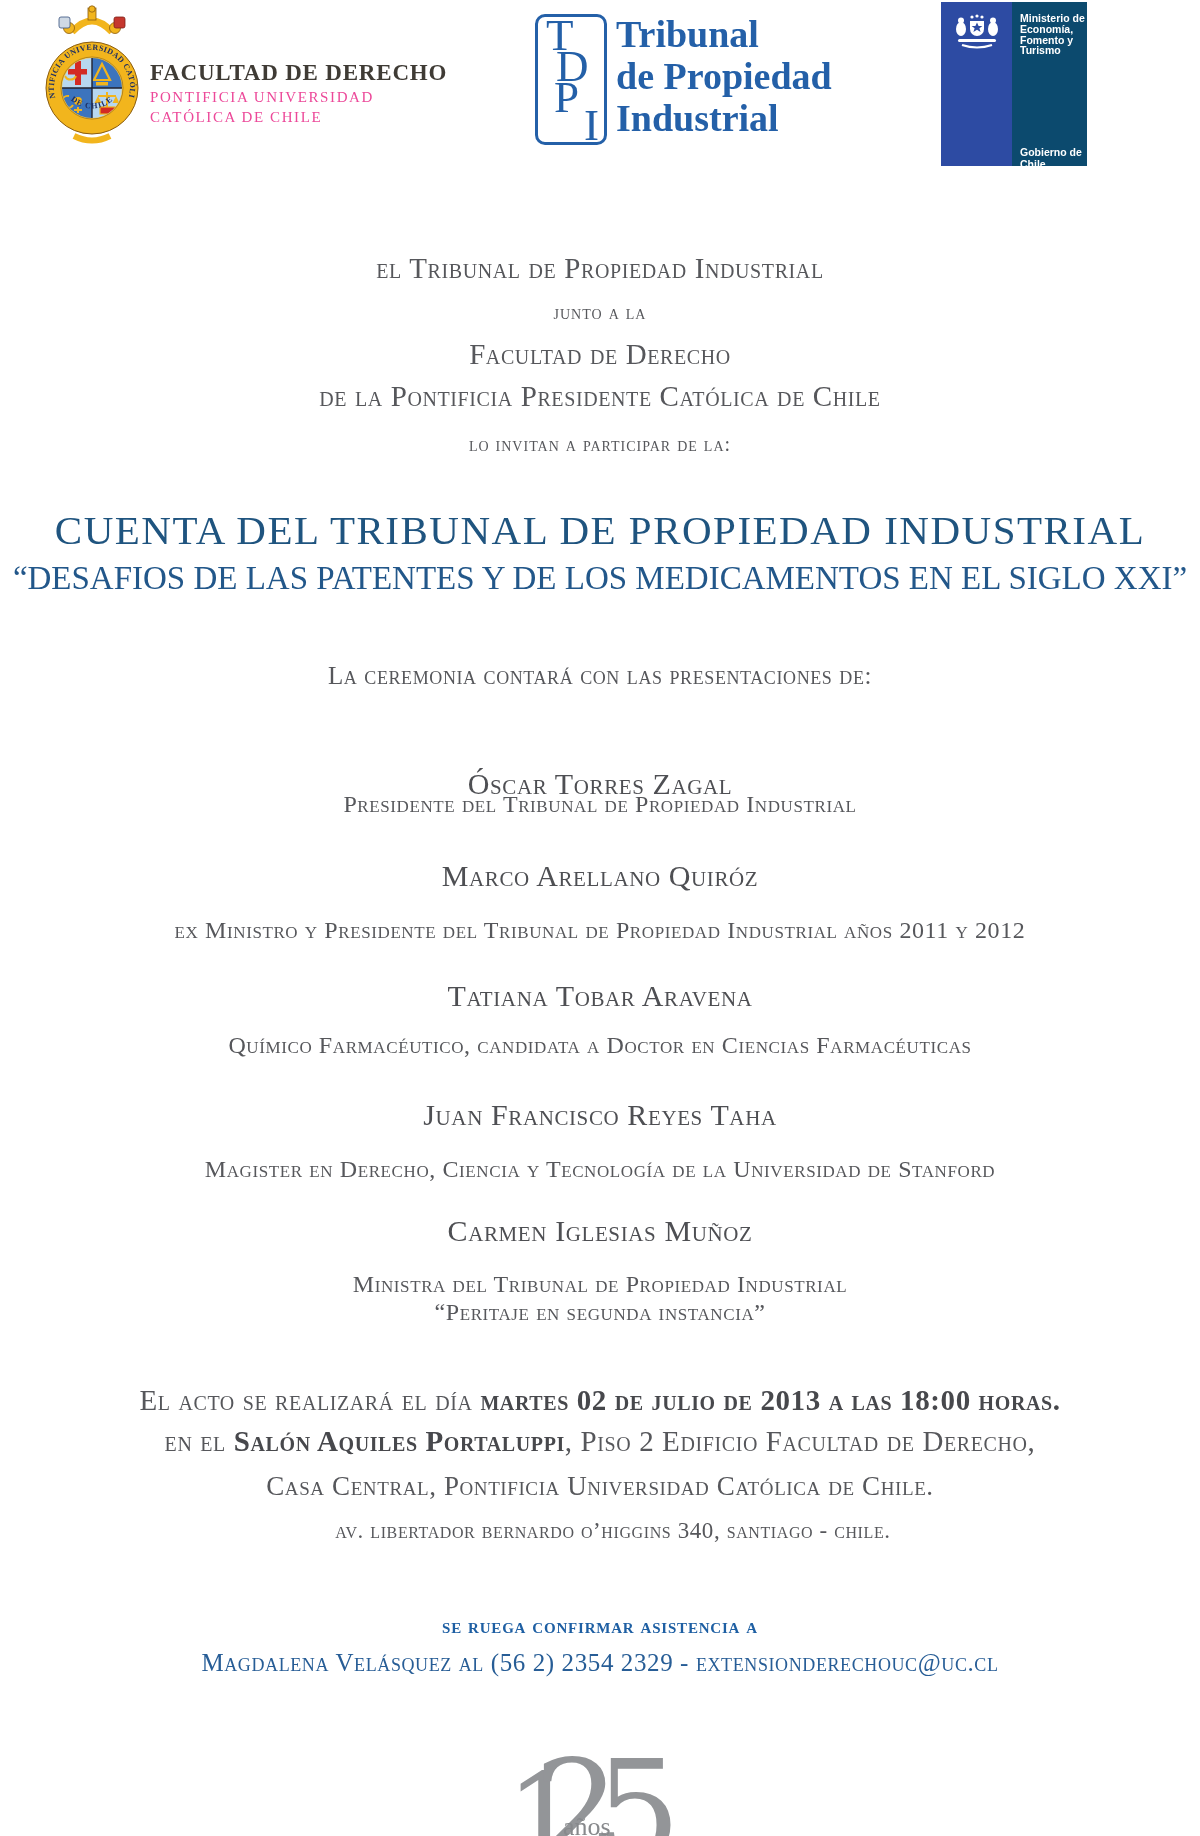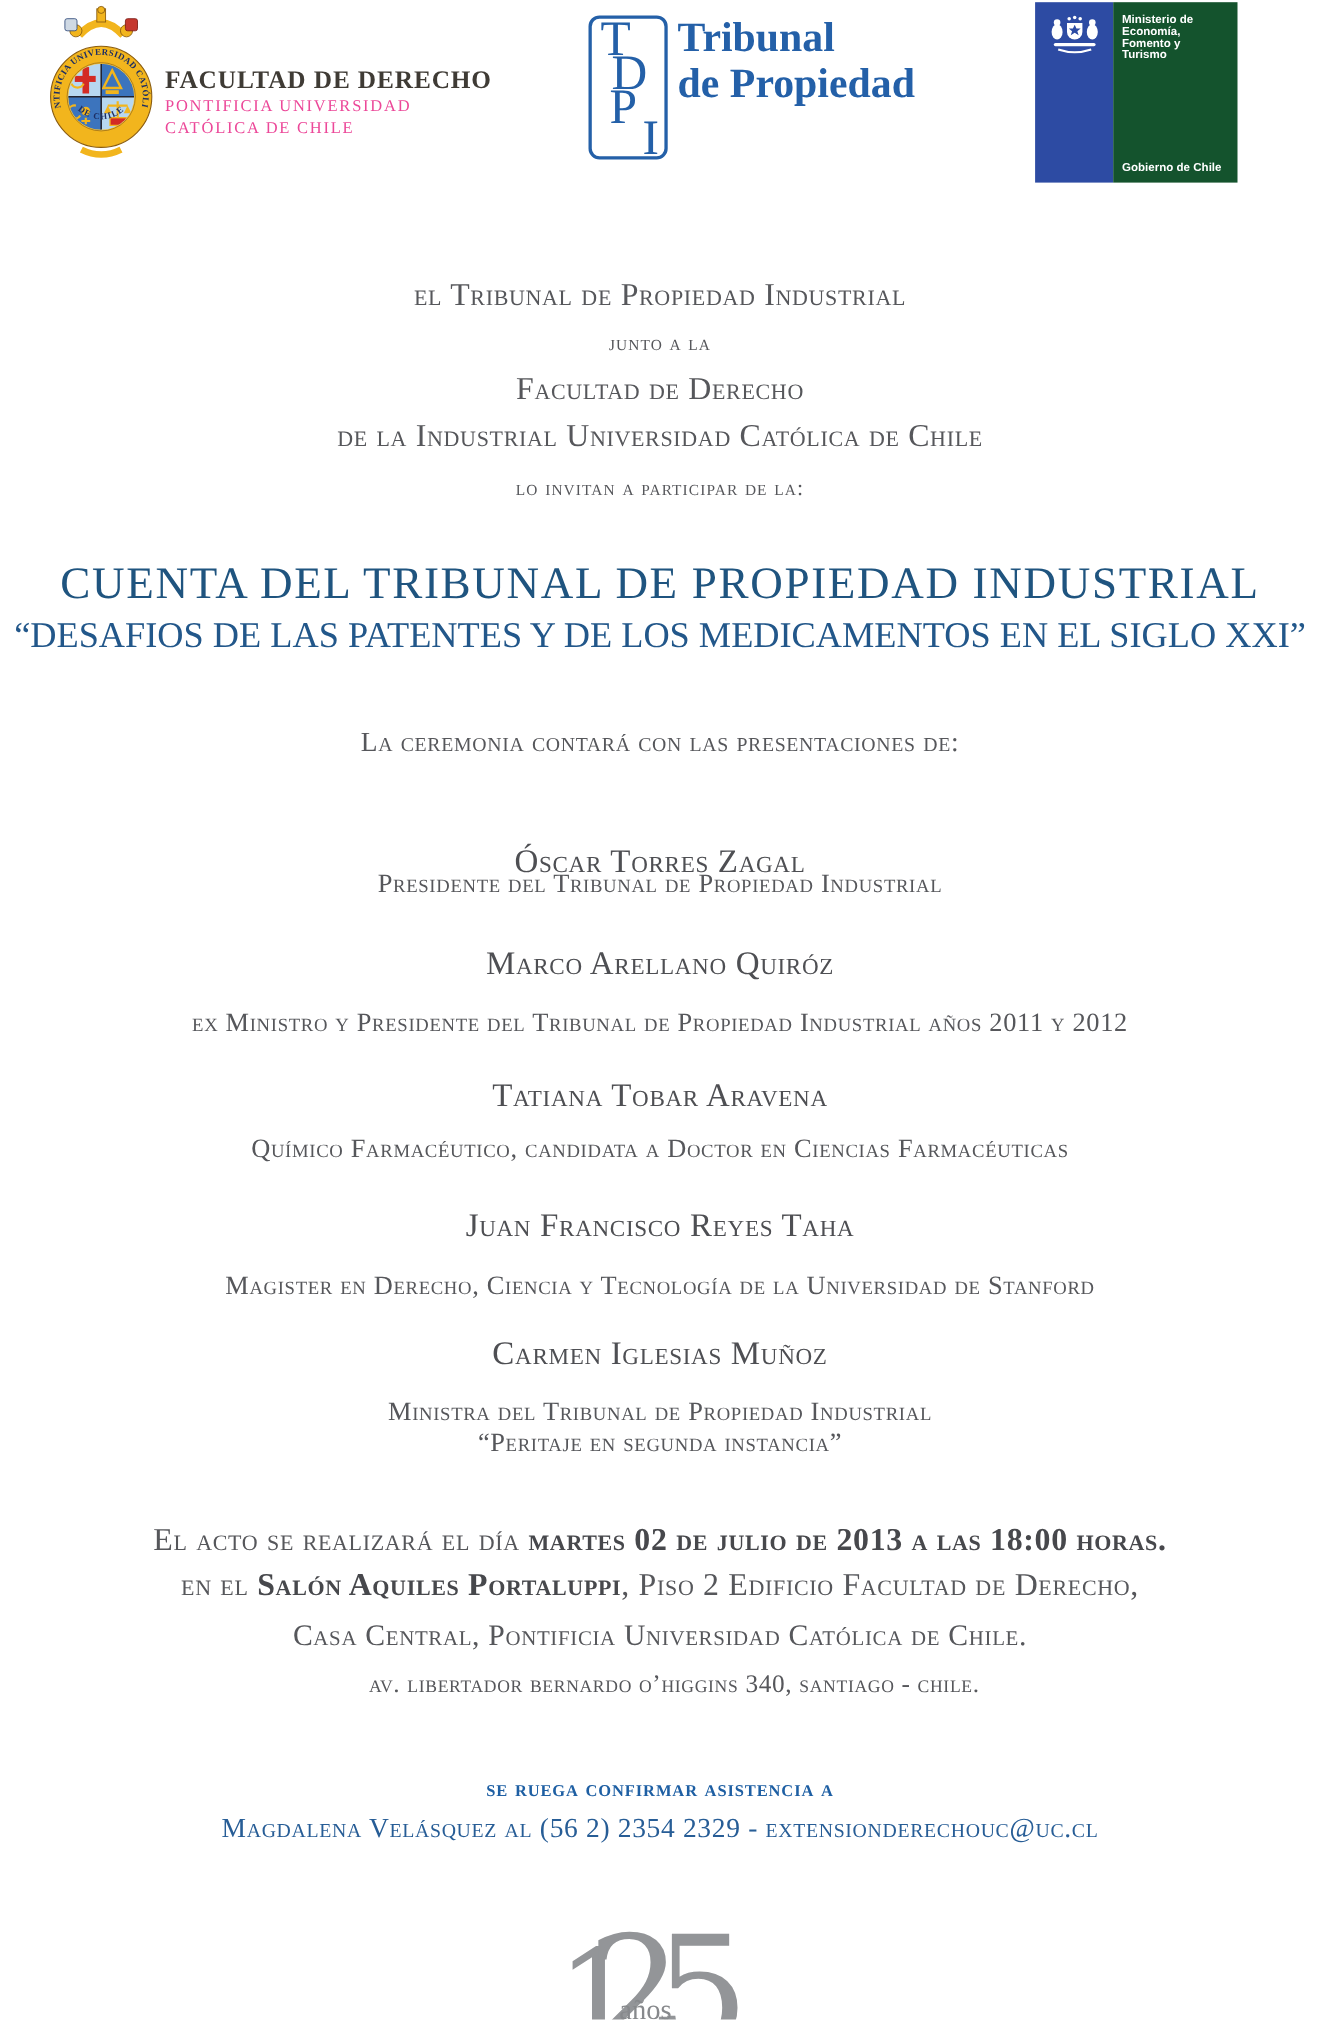--- a/index.html
+++ b/index.html
@@ -30,21 +30,21 @@
   
   .tdpi-box{position:absolute;left:535px;top:14px;width:72px;height:131px;
     border:3px solid #2460a8;border-radius:10px;box-sizing:border-box;}
   .tdpi-letter{position:absolute;font-family:"Liberation Serif",serif;
     color:#2460a8;font-size:45px;line-height:1;}
   .tdpi-words{position:absolute;left:616px;top:13px;color:#2460a8;
     font-weight:bold;font-size:38px;line-height:42px;}
   
   .gov{position:absolute;left:941px;top:2px;width:168px;height:164px;}
   .gov-blue{position:absolute;left:0;top:0;width:71px;height:164px;background:#2d4ba3;}
-  .gov-red{position:absolute;left:71px;top:0;width:113px;height:164px;background:#14532d;}
+  .gov-red{position:absolute;left:71px;top:0;width:75px;height:164px;background:#0c4a6e;}
   .gov-ministry{position:absolute;left:8px;top:11px;color:#fff;
     font-family:"Liberation Sans",sans-serif;font-weight:bold;
     font-size:10.5px;line-height:10.8px;}
   .gov-footer{position:absolute;left:8px;top:144px;color:#fff;
     font-family:"Liberation Sans",sans-serif;font-weight:bold;font-size:10.5px;}
   
   .anniv{position:absolute;left:500px;top:1742px;width:190px;height:94px;color:#939598;}
   .anniv .d{position:absolute;font-family:"DejaVu Serif",serif;line-height:1;}
   .anniv-label{position:absolute;left:63px;top:70px;font-size:26px;color:#87898c;}
 </style>
@@ -115,20 +115,21 @@
 
   <div class="tdpi-box">
     <span class="tdpi-letter" style="left:8px;top:-4px;">T</span>
     <span class="tdpi-letter" style="left:18px;top:27px;">D</span>
     <span class="tdpi-letter" style="left:16px;top:58px;">P</span>
     <span class="tdpi-letter" style="left:46px;top:86px;">I</span>
   </div>
   <div class="tdpi-words">
     <div>Tribunal</div>
     <div>de Propiedad</div>
+    <div>Industrial</div>
   </div>
 
   <div class="gov">
     <div class="gov-blue">
       <svg style="position:absolute;left:11px;top:10px;" width="50" height="40" viewBox="0 0 50 40">
         <circle cx="20" cy="5" r="1.6" fill="#fff"></circle>
           <circle cx="25" cy="4" r="1.6" fill="#fff"></circle>
           <circle cx="30" cy="5" r="1.6" fill="#fff"></circle>
         <path d="M18,9 h14 v8 a7,7 0 0 1 -14,0 Z" fill="#fff"></path>
         <polygon points="25,10.5 26.6,14 30.4,14 27.4,16.3 28.6,20 25,17.8 21.4,20 22.6,16.3 19.6,14 23.4,14" fill="#2d4ba3"></polygon>
@@ -148,21 +149,21 @@
         <div>Turismo</div>
       </div>
       <div class="gov-footer">Gobierno de Chile</div>
     </div>
   </div>
 </div>
 
 <div class="ctr sc intro-big" style="top:252px;">el Tribunal de Propiedad Industrial</div>
 <div class="ctr sc intro-small" style="top:301px;">junto a la</div>
 <div class="ctr sc intro-big" style="top:338px;">Facultad de Derecho</div>
-<div class="ctr sc intro-big" style="top:380px;">de la Industrial Universidad Católica de Chile</div>
+<div class="ctr sc intro-big" style="top:380px;">de la Pontificia Presidente Católica de Chile</div>
 <div class="ctr sc intro-small" style="top:433px;">lo invitan a participar de la:</div>
 
 <div class="ctr title-main" style="top:506px;">CUENTA DEL TRIBUNAL DE PROPIEDAD INDUSTRIAL</div>
 <div class="ctr title-sub" style="top:560px;">“DESAFIOS DE LAS PATENTES Y DE LOS MEDICAMENTOS EN EL SIGLO XXI”</div>
 
 <div class="ctr sc lead" style="top:662px;">La ceremonia contará con las presentaciones de:</div>
 
 <div class="ctr sc name" style="top:735px;margin-top:32px;">Óscar Torres Zagal</div>
 <div class="ctr sc role" style="top:779px;">Presidente del Tribunal de Propiedad Industrial</div>
 

